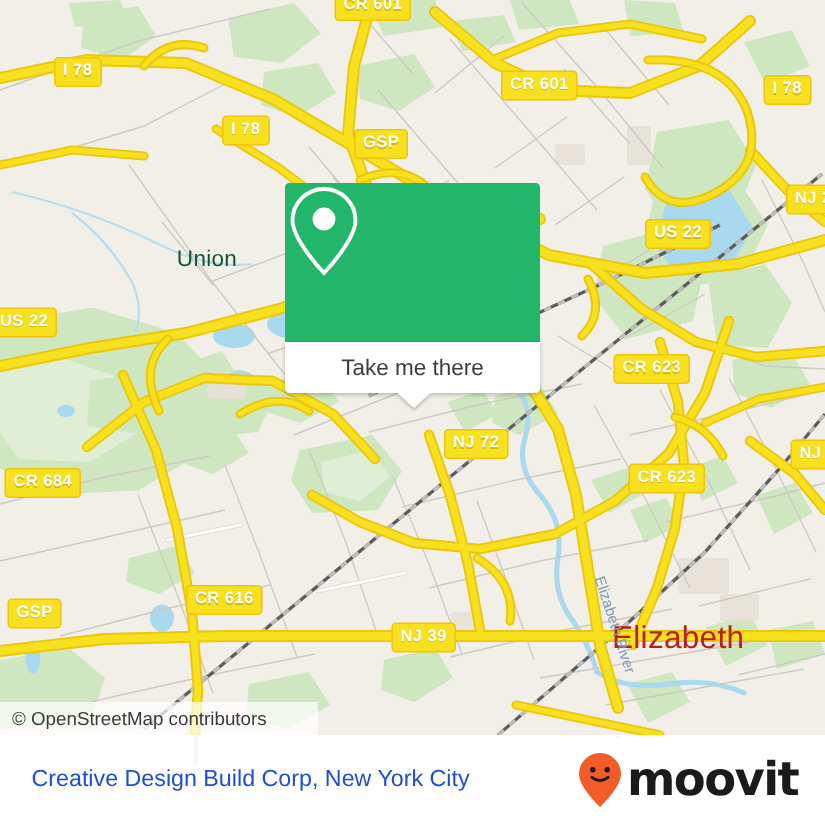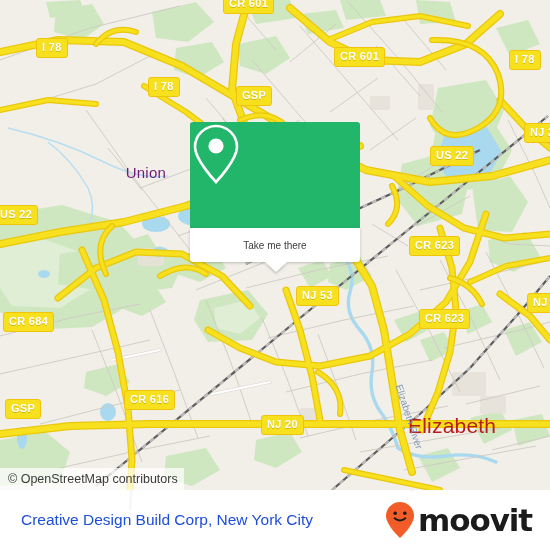--- a/index.html
+++ b/index.html
@@ -9,56 +9,56 @@
     background:#fff;
   }
   #app{position:relative;width:550px;height:550px;overflow:hidden;}
 
   
   #map{position:absolute;left:0;top:0;width:550px;height:490px;overflow:hidden;background:#f2efe9;}
   #map svg{position:absolute;left:0;top:0;}
 
   
   .place-label{
-    position:absolute;color:#701a75;font-size:15px;letter-spacing:.2px;
-    white-space:pre;text-align:right;pointer-events:none;
+    position:absolute;color:#14532d;font-size:15px;letter-spacing:.2px;
+    white-space:pre;text-align:center;pointer-events:none;
   }
   .place-label.big{font-size:21px;color:#b91c1c;}
   .river-label{
     position:absolute;color:#7f99b3;font-size:10px;white-space:nowrap;
     transform-origin:0 0;
   }
 
   
   .shield{
     position:absolute;background:#f7e11e;border:1.6px solid #f0c40a;
     border-radius:3px;color:#fff;font-size:11px;font-weight:bold;
     line-height:1;padding:3px 5px 4px 5px;letter-spacing:.3px;
     text-shadow:0 1px 0 rgba(140,110,0,.35);white-space:nowrap;
     box-sizing:border-box;
   }
 
   
   #attrib{
-    position:absolute;left:0;bottom:0;height:22px;width:184px;
+    position:absolute;left:0;bottom:0;height:22px;width:212px;
     background:rgba(255,255,255,.72);
     color:#3a3a3a;font-size:12.5px;line-height:22px;padding-left:8px;
     box-sizing:border-box;white-space:nowrap;
   }
 
   
   #popup{position:absolute;left:190px;top:122px;width:170px;}
   #popup-green{
     height:106px;background:#22b66a;border-radius:3px 3px 0 0;
     display:flex;align-items:center;justify-content:center;
   }
   #popup-label{
     height:34px;background:#fff;border-radius:0 0 3px 3px;
     display:flex;align-items:center;justify-content:center;
-    color:#3c3c3c;font-size:10px;
+    color:#3c3c3c;font-size:15px;
     box-shadow:0 1px 3px rgba(0,0,0,.22);
   }
   #popup-tail{
     position:absolute;left:75px;top:140px;width:0;height:0;
     border-left:11px solid transparent;border-right:11px solid transparent;
     border-top:10px solid #fff;
     filter:drop-shadow(0 2px 1px rgba(0,0,0,.18));
   }
 
   
@@ -314,27 +314,27 @@
     <div class="shield" style="left:223px;top:-6px;">CR 601</div>
     <div class="shield" style="left:36px;top:38px;">I 78</div>
     <div class="shield" style="left:148px;top:77px;">I 78</div>
     <div class="shield" style="left:334px;top:47px;">CR 601</div>
     <div class="shield" style="left:509px;top:50px;">I 78</div>
     <div class="shield" style="left:236px;top:86px;">GSP</div>
     <div class="shield" style="left:430px;top:146px;">US 22</div>
     <div class="shield" style="left:524px;top:123px;">NJ 2</div>
     <div class="shield" style="left:-6px;top:205px;">US 22</div>
     <div class="shield" style="left:409px;top:236px;">CR 623</div>
-    <div class="shield" style="left:296px;top:286px;">NJ 53</div>
+    <div class="shield" style="left:296px;top:286px;">NJ 72</div>
     <div class="shield" style="left:419px;top:309px;">CR 623</div>
     <div class="shield" style="left:527px;top:293px;">NJ</div>
     <div class="shield" style="left:3px;top:312px;">CR 684</div>
     <div class="shield" style="left:124px;top:344px;margin-top:46px;">CR 616</div>
     <div class="shield" style="left:5px;top:399px;">GSP</div>
-    <div class="shield" style="left:261px;top:415px;">NJ 20</div>
+    <div class="shield" style="left:261px;top:415px;">NJ 39</div>
 
     <div id="popup">
       <div id="popup-green">
         <svg width="52" height="64" viewBox="0 0 52 64">
           <path d="M26 4 C14.4 4 5 13.4 5 25 C5 38 26 60 26 60 C26 60 47 38 47 25 C47 13.4 37.6 4 26 4 Z" fill="none" stroke="#ffffff" stroke-width="2.6"></path>
           <circle cx="26" cy="24" r="7.6" fill="#ffffff"></circle>
         </svg>
       </div>
       <div id="popup-label">
         <span>Take me there</span>

